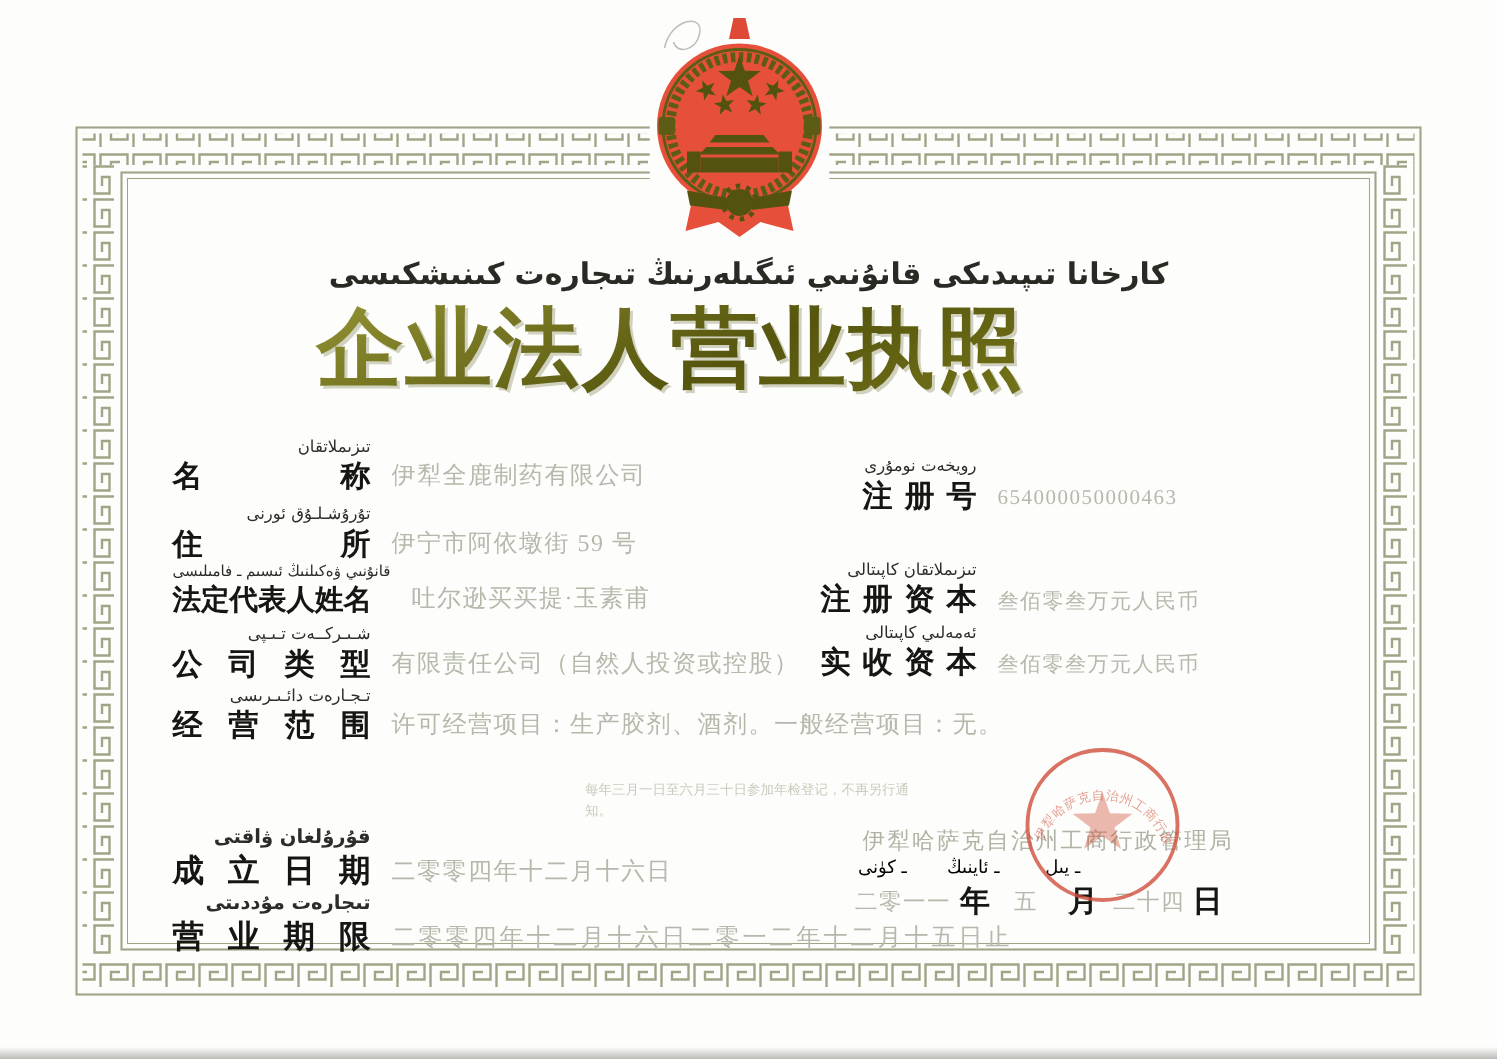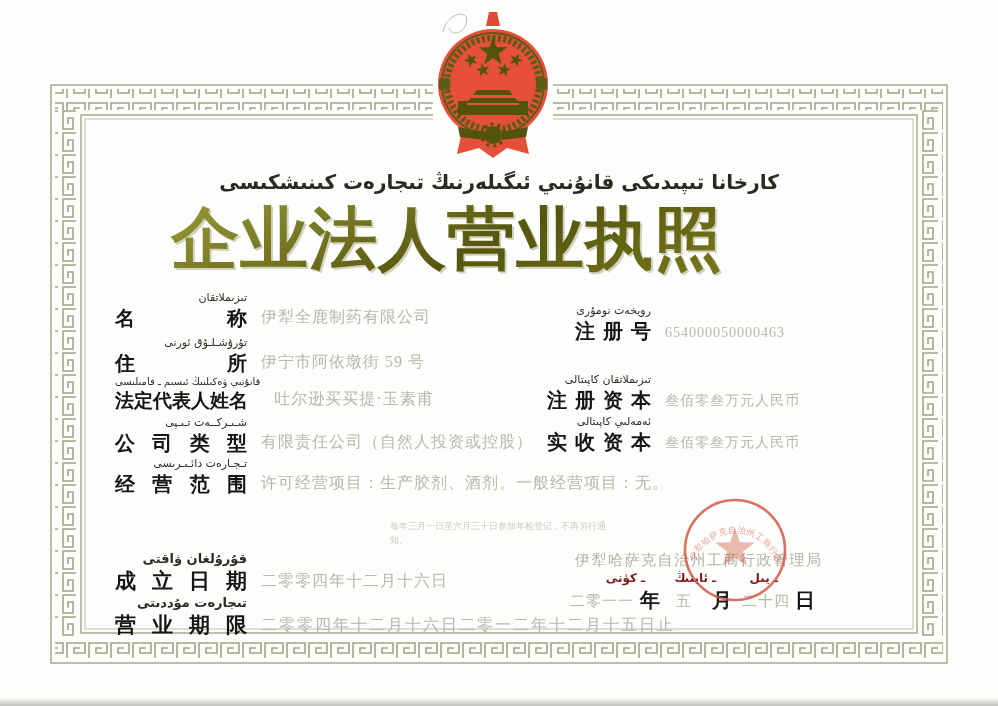--- a/index.html
+++ b/index.html
@@ -8,21 +8,21 @@
   
   .edge-right{position:absolute;right:0;top:0;width:11px;height:100%;
     background:linear-gradient(to right,rgba(120,120,115,0),rgba(125,125,120,.45) 60%,rgba(95,95,90,.7));}
   .edge-bottom{position:absolute;left:0;bottom:0;width:100%;height:8px;
     background:linear-gradient(to bottom,rgba(130,130,125,0),rgba(120,120,115,.5));}
   .frame-svg{position:absolute;left:0;top:0;}
   .emblem-svg{position:absolute;left:433px;top:8px;}
   .uy{font-family:"DejaVu Sans",sans-serif;direction:rtl;color:#2c2c28;white-space:nowrap;}
   .uy-title{position:absolute;top:170px;left:0;width:998px;text-align:center;font-size:20px;font-weight:bold;
     font-family:"DejaVu Sans",sans-serif;direction:rtl;color:#2a2a24;}
-  .cn-title{position:absolute;top:194px;left:0;width:894px;text-align:center;font-weight:bold;font-size:68px;
+  .cn-title{position:absolute;top:194px;left:0;width:894px;text-align:center;font-weight:bold;font-size:58px;
     letter-spacing:1px;background:linear-gradient(155deg,#9d9d3a 15%,#55550e 55%,#82821f 90%);
     -webkit-background-clip:text;background-clip:text;color:transparent;
     filter:drop-shadow(2px 2px 0 rgba(80,80,15,.25));}
   .frow{position:absolute;display:flex;align-items:flex-end;}
   .lab{display:flex;flex-direction:column;}
   .lab .uy{font-size:11px;text-align:right;align-self:flex-end;line-height:1.25;}
   .lab .zh{font-weight:bold;font-size:20px;color:#151513;width:132px;line-height:1.3;
     text-align:justify;text-align-last:justify;white-space:nowrap;}
   .val{font-family:"Liberation Serif",serif;color:#b4b9ab;font-size:16px;letter-spacing:1px;
     margin-left:14px;margin-bottom:3px;white-space:nowrap;}
@@ -30,22 +30,22 @@
   .right-col{left:547px;}
   .right-col .lab .zh{width:104px;}
   .right-col .val{font-size:14px;}
   .r1 .lab .zh{width:76px;margin-left:28px;}
   .r1 .lab .uy{margin-right:0;}
   .bot .lab .uy{font-size:13px;font-weight:bold;margin-left:12px;}
   .bot .lab .zh{font-size:21px;}
   .note{position:absolute;left:390px;top:519px;width:228px;font-size:9px;line-height:1.6;color:#c9ccbd;}
   .authority{position:absolute;left:575px;top:551px;font-size:15px;letter-spacing:1.5px;color:#aeb3a3;
     font-family:"Liberation Serif",serif;}
-  .uy-dateline{position:absolute;left:572px;top:571px;width:206px;font-size:12px;font-weight:bold;
-    font-family:"DejaVu Sans",sans-serif;direction:rtl;white-space:pre;color:#7f1d1d;text-align:right;}
+  .uy-dateline{position:absolute;left:572px;top:571px;width:206px;font-size:12px;font-weight:normal;
+    font-family:"DejaVu Sans",sans-serif;direction:rtl;white-space:pre;color:#000000;text-align:left;}
   .dv{position:absolute;font-family:"Liberation Serif",serif;color:#b4b9ab;font-size:15px;letter-spacing:1px;white-space:nowrap;}
   .du{position:absolute;color:#161614;font-weight:bold;font-size:20px;}
   .seal-svg{position:absolute;left:682px;top:497px;}
 </style>
 </head>
 <body>
 
 <div class="page">
 
   <svg class="frame-svg" width="998" height="706">

